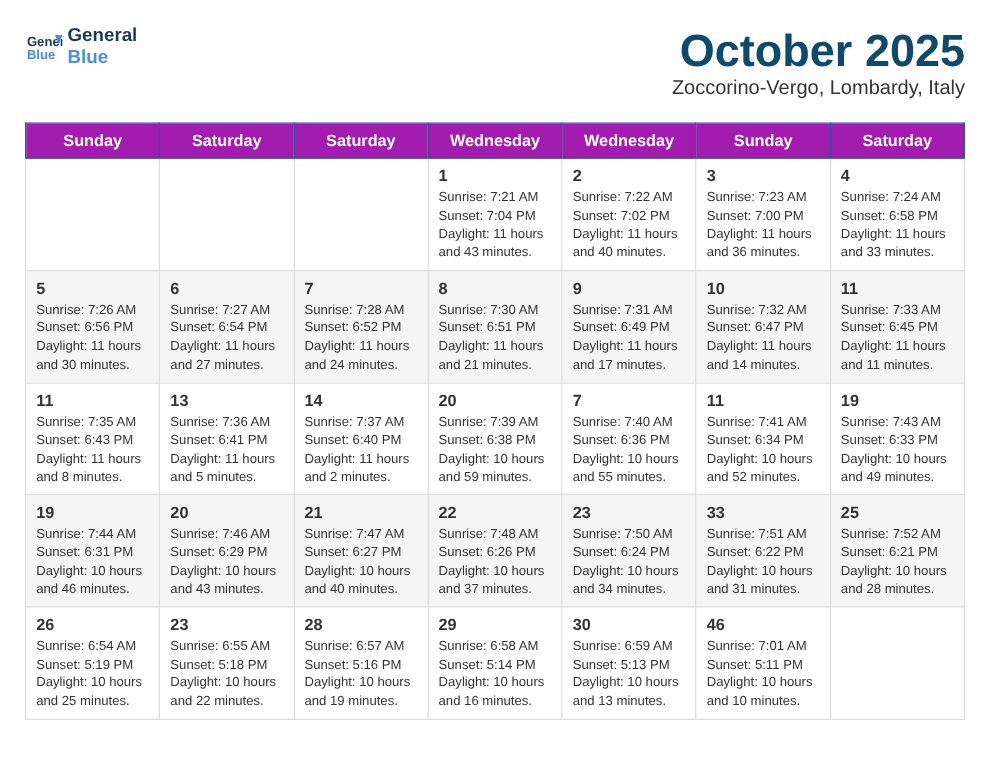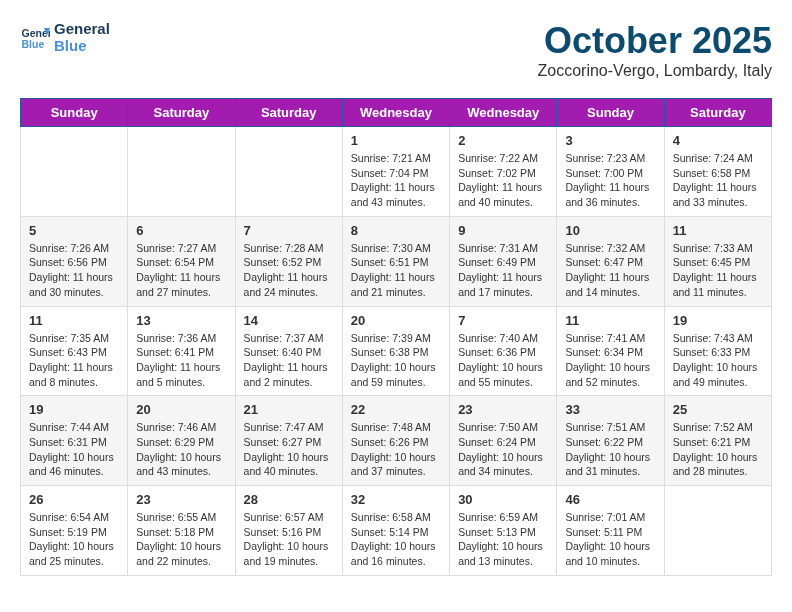--- a/index.html
+++ b/index.html
@@ -235,21 +235,21 @@
         </td>
         <td>
           <span class="day-number">23</span>
           <div class="day-info">Sunrise: 6:55 AM<br>Sunset: 5:18 PM<br>Daylight: 10 hours and 22 minutes.</div>
         </td>
         <td>
           <span class="day-number">28</span>
           <div class="day-info">Sunrise: 6:57 AM<br>Sunset: 5:16 PM<br>Daylight: 10 hours and 19 minutes.</div>
         </td>
         <td>
-          <span class="day-number">32</span>
+          <span class="day-number">29</span>
           <div class="day-info">Sunrise: 6:58 AM<br>Sunset: 5:14 PM<br>Daylight: 10 hours and 16 minutes.</div>
         </td>
         <td>
           <span class="day-number">30</span>
           <div class="day-info">Sunrise: 6:59 AM<br>Sunset: 5:13 PM<br>Daylight: 10 hours and 13 minutes.</div>
         </td>
         <td>
           <span class="day-number">46</span>
           <div class="day-info">Sunrise: 7:01 AM<br>Sunset: 5:11 PM<br>Daylight: 10 hours and 10 minutes.</div>
         </td>

